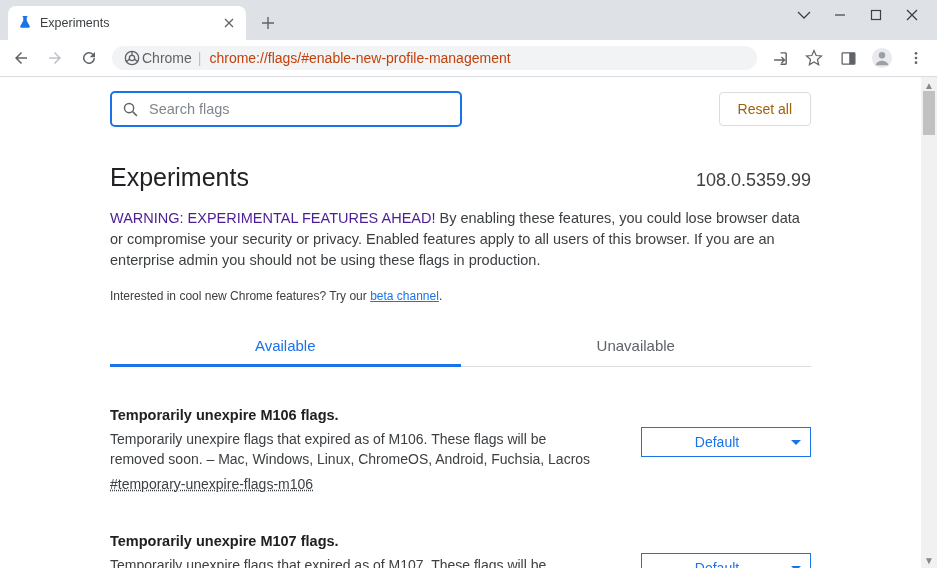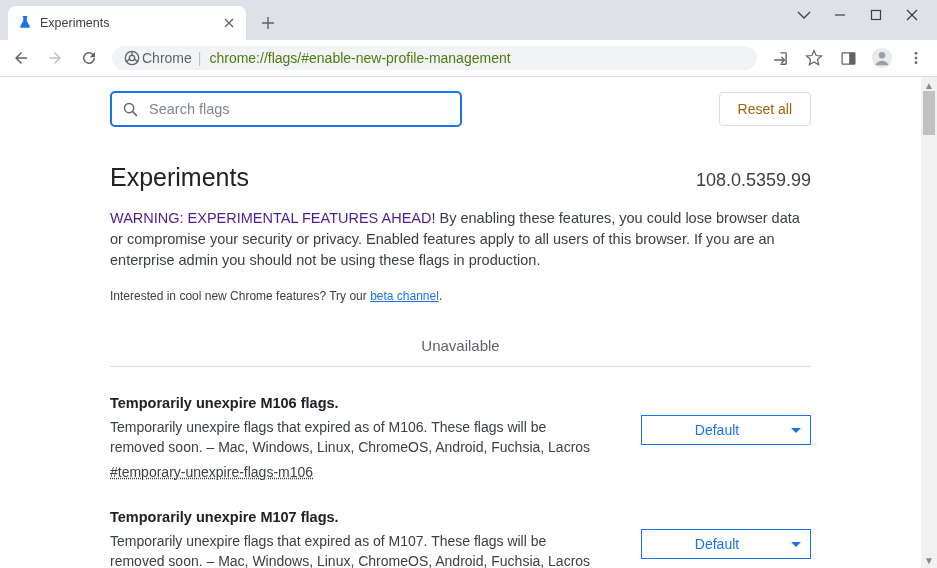--- a/index.html
+++ b/index.html
@@ -67,21 +67,21 @@
     border-radius: 15px;
     display: flex;
     align-items: center;
     padding: 12px 12px;
     margin: 0 4px;
     font-size: 14px;
     color:#5f6368;
   }
   .omnibox .chrome-label { color:#5f6368; margin: 0 6px 0 2px;}
   .omnibox .sep { color:#bdc1c6; margin-right: 8px; }
-  .omnibox .url { color:#4d7c0f; }
+  .omnibox .url { color:#c2410c; }
   .content-area {
     position: relative;
     height: calc(568px - 40px - 37px);
     overflow: hidden;
   }
   .scrollbar-track {
     position:absolute; right:0; top:0; bottom:0; width:16px;
     background:#f1f1f1;
   }
   .scrollbar-thumb {
@@ -146,21 +146,21 @@
     font-size:15px;
     color:#5f6368;
     position:relative;
   }
   .ptab.active { color:#1a73e8;}
   .ptab.active::after {
     content:""; position:absolute; left:0; right:0; bottom:-1px;
     height:3px; background:#1a73e8;
   }
   .flag {
-    margin-top: 28px;
+    margin-top: 40px;
     display:flex;
     gap: 40px;
     align-items:flex-start;
   }
   .flag-left { flex:1; }
   .flag-title { font-size:14.5px; font-weight:600; color:#202124; margin-bottom:6px;}
   .flag-desc { font-size:14px; color:#3c4043; line-height:1.45;}
   .flag-hash { font-size:14px; color:#3c4043; text-decoration: underline dotted; margin-top:6px; display:inline-block;}
   .select-wrap { position:relative; margin-top:20px;}
   .select-wrap::after {
@@ -315,20 +315,21 @@
 
       <div class="warnblock">
         <span class="warnlabel">WARNING: EXPERIMENTAL FEATURES AHEAD!</span><span> By enabling these features, you could lose browser data or compromise your security or privacy. Enabled features apply to all users of this browser. If you are an enterprise admin you should not be using these flags in production.</span>
       </div>
 
       <div class="interest">
         <span>Interested in cool new Chrome features? Try our </span><a href="#">beta channel</a><span>.</span>
       </div>
 
       <div class="tabs-row">
+        <div class="ptab active">Available</div>
         <div class="ptab">Unavailable</div>
       </div>
 
       <div class="flag">
         <div class="flag-left">
           <div class="flag-title">Temporarily unexpire M106 flags.</div>
           <div class="flag-desc">Temporarily unexpire flags that expired as of M106. These flags will be removed soon. – Mac, Windows, Linux, ChromeOS, Android, Fuchsia, Lacros</div>
           <a class="flag-hash" href="#">#temporary-unexpire-flags-m106</a>
         </div>
         <div class="select-wrap">

